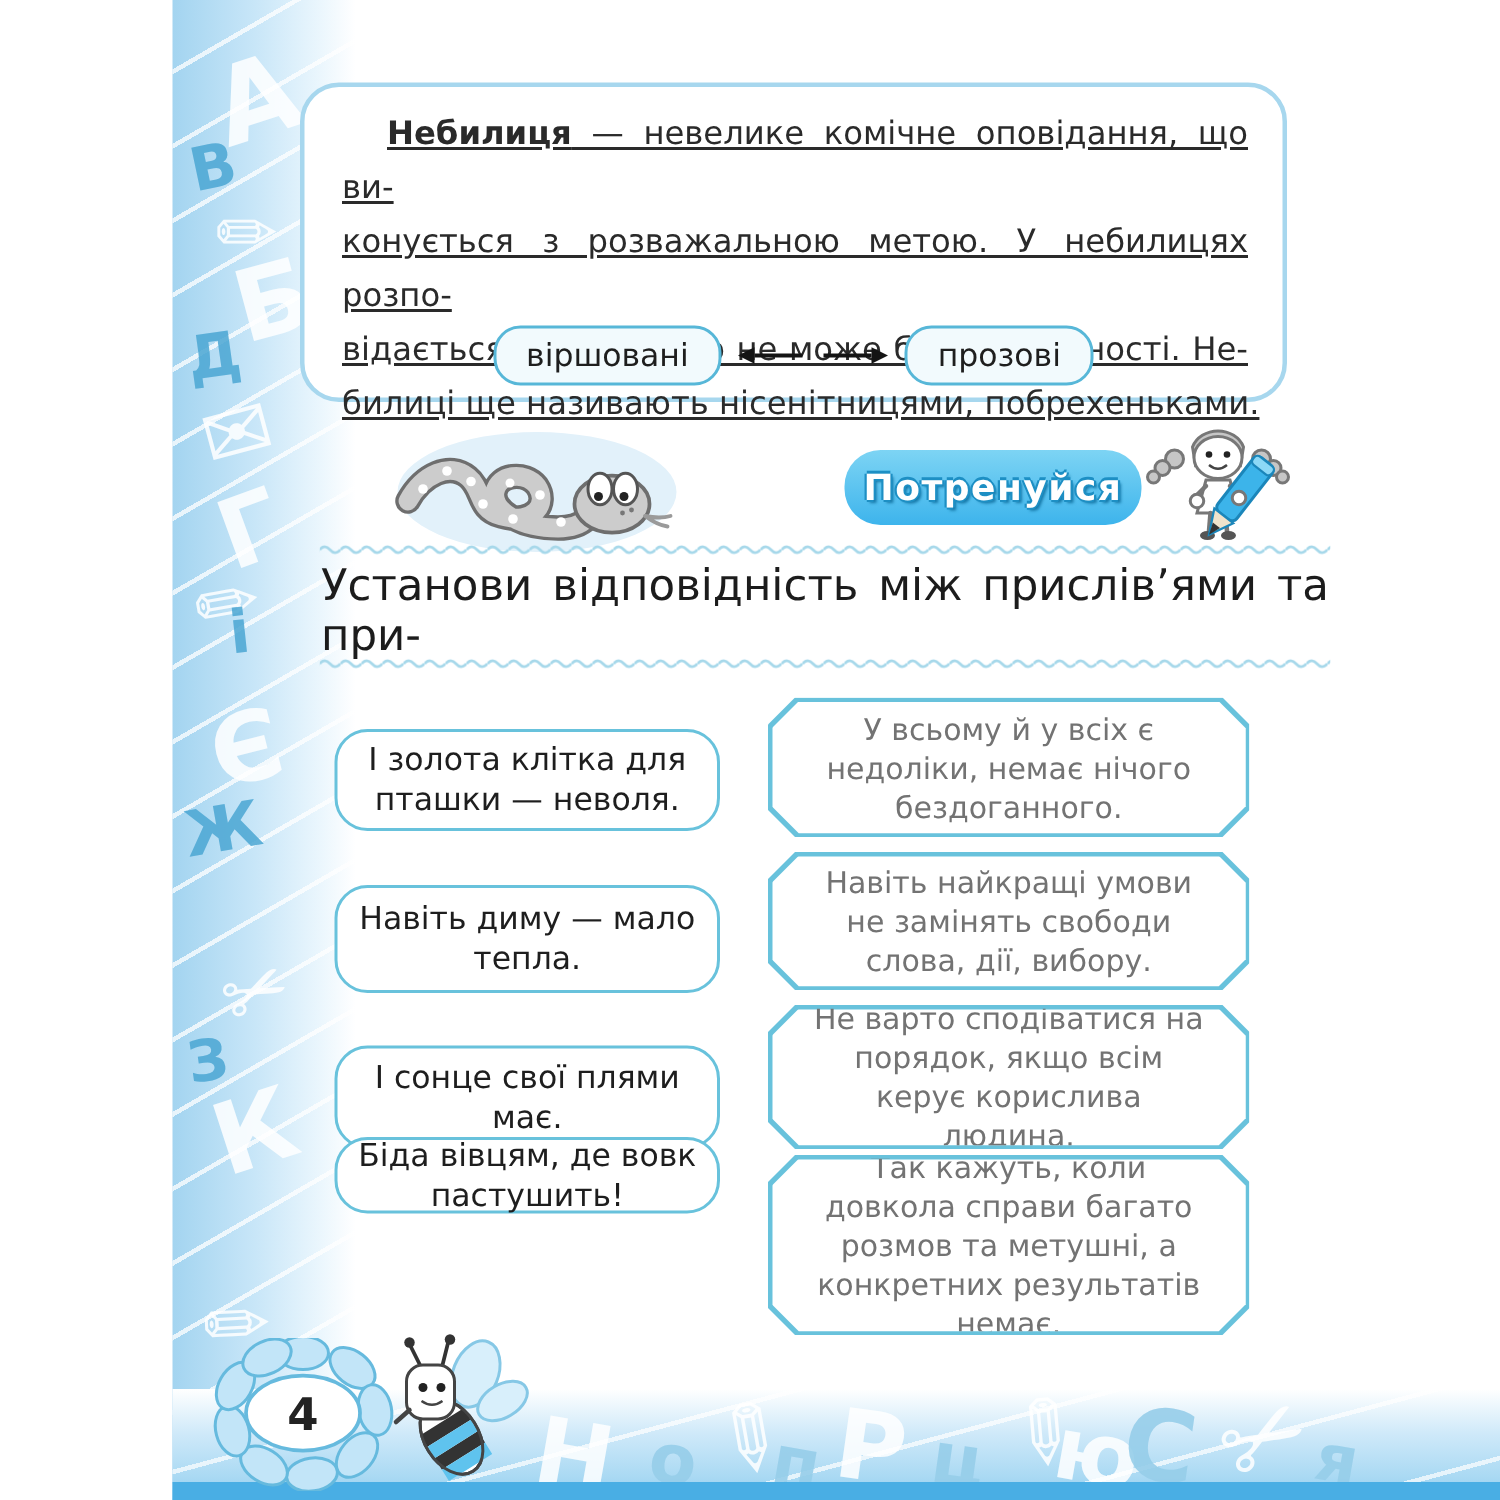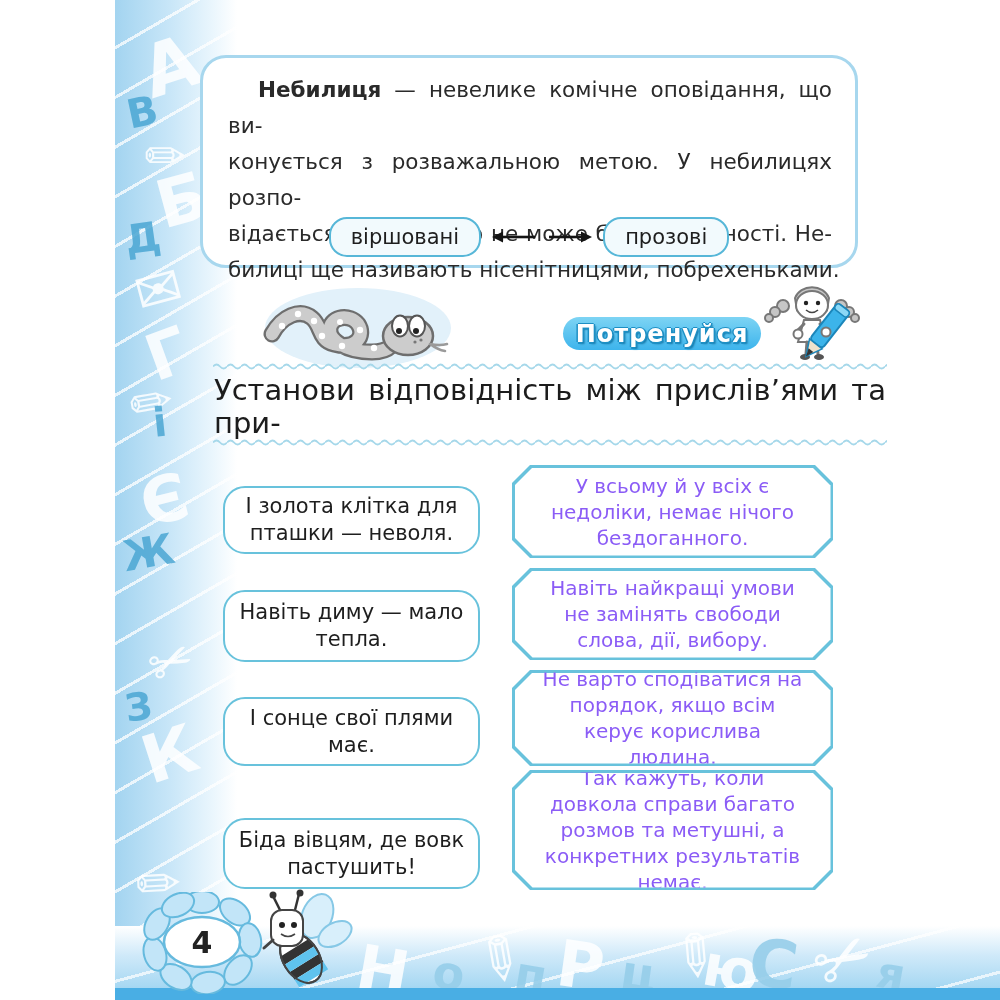--- a/index.html
+++ b/index.html
@@ -18,51 +18,51 @@
     background:repeating-linear-gradient(165deg,transparent 0 52px,rgba(255,255,255,.7) 52px 55px);}
   .band-strip{left:115px;top:988px;width:885px;height:12px;background:#49aee4;}
   .dletter{position:absolute;font-weight:bold;line-height:1;user-select:none;}
   .dwhite{color:rgba(255,255,255,.85);}
   .dblue{color:rgba(74,166,210,.85);}
   .dblue2{color:rgba(150,205,233,.9);}
 
   
   .defbox{left:200px;top:55px;width:658px;height:213px;background:#ffffff;
     border:3px solid #a7d7ee;border-radius:26px;box-sizing:border-box;}
-  .deftext{left:228px;top:72px;width:604px;font-size:21.5px;line-height:36px;color:#2a2a2a;}
+  .deftext{left:228px;top:72px;width:604px;font-size:21.5px;line-height:36px;color:#2a2a2a;text-decoration:underline;}
   .def-line{white-space:nowrap;}
   .jl{text-align:justify;text-align-last:justify;white-space:normal;}
   .indent{display:inline-block;width:30px;}
 
   .diagram{left:200px;top:212px;width:658px;height:50px;display:flex;
     justify-content:center;align-items:center;gap:10px;}
   .pill{border:2.5px solid #57b7d8;border-radius:18px;background:#f2fafd;
     font-size:21px;color:#1e1e1e;padding:6px 20px;white-space:nowrap;}
   .pill-center{background:#cde9f7;border:3px solid #4db1d6;border-radius:20px;
     font-size:22px;padding:7px 26px;}
 
   
-  .banner{left:563px;top:317px;width:198px;height:33px;border-radius:24px;
+  .banner{left:563px;top:300px;width:198px;height:50px;border-radius:24px;
     background:linear-gradient(#7dd4f4,#3db4ec);display:flex;align-items:center;justify-content:center;}
   .banner span{font-size:24px;font-weight:bold;color:#ffffff;letter-spacing:1px;
     text-shadow:1.5px 0 0 #1d8fc4,-1.5px 0 0 #1d8fc4,0 1.5px 0 #1d8fc4,0 -1.5px 0 #1d8fc4,2px 2px 2px #1678a8;}
 
   
   .task{left:214px;top:374px;width:672px;font-size:29px;font-weight:normal;
     line-height:33px;color:#1c1c1c;}
 
   
   .pbox{left:223px;width:257px;border:2.5px solid #68c2dc;border-radius:22px;background:#fff;
     box-sizing:border-box;display:flex;align-items:center;justify-content:center;text-align:center;
     font-size:21px;line-height:27px;color:#1e1e1e;padding:4px 12px;}
   .mboxo{left:512px;width:321px;background:#68c2dc;}
   .octa{clip-path:polygon(18px 0,calc(100% - 18px) 0,100% 18px,100% calc(100% - 18px),
         calc(100% - 18px) 100%,18px 100%,0 calc(100% - 18px),0 18px);}
   .mbox-in{position:absolute;inset:2.5px;background:#ffffff;display:flex;align-items:center;
-    justify-content:center;text-align:center;font-size:20px;line-height:26px;color:#8b5cf6;padding:2px 28px;
+    justify-content:center;text-align:center;font-size:20px;line-height:26px;color:#737373;padding:2px 28px;
     box-sizing:border-box;}
 </style>
 </head>
 <body>
 
 <svg width="0" height="0" style="position:absolute">
   <defs>
     <pattern id="wv" width="14" height="9" patternUnits="userSpaceOnUse">
       <path d="M0 4.5 Q3.5 0.5 7 4.5 T14 4.5" fill="none" stroke="#a6d8ea" stroke-width="1.8"></path>
     </pattern>
@@ -195,21 +195,21 @@
   <div class="jl">Установи відповідність між прислів’ями та при-</div>
 </div>
 
 <svg class="abs" style="left:213px;top:438px" width="674" height="9">
   <rect width="674" height="9" fill="url(#wv)"></rect>
 </svg>
 
 <div class="abs pbox" style="top:486px;height:68px">І золота клітка для пташки — неволя.</div>
 <div class="abs pbox" style="top:590px;height:72px">Навіть диму — мало тепла.</div>
 <div class="abs pbox" style="top:697px;height:69px">І сонце свої плями має.</div>
-<div class="abs pbox" style="top:818px;height:71px">Біда вівцям, де вовк пастушить!</div>
+<div class="abs pbox" style="top:758px;height:51px">Біда вівцям, де вовк пастушить!</div>
 
 <div class="abs mboxo octa" style="top:465px;height:93px;width:321px">
   <div class="mbox-in octa">У всьому й у всіх є недоліки, немає нічого бездоганного.</div>
 </div>
 <div class="abs mboxo octa" style="top:568px;height:92px;width:321px">
   <div class="mbox-in octa">Навіть найкращі умови не замінять свободи слова, дії, вибору.</div>
 </div>
 <div class="abs mboxo octa" style="top:670px;height:96px;width:321px">
   <div class="mbox-in octa">Не варто сподіватися на порядок, якщо всім керує корислива людина.</div>
 </div>

